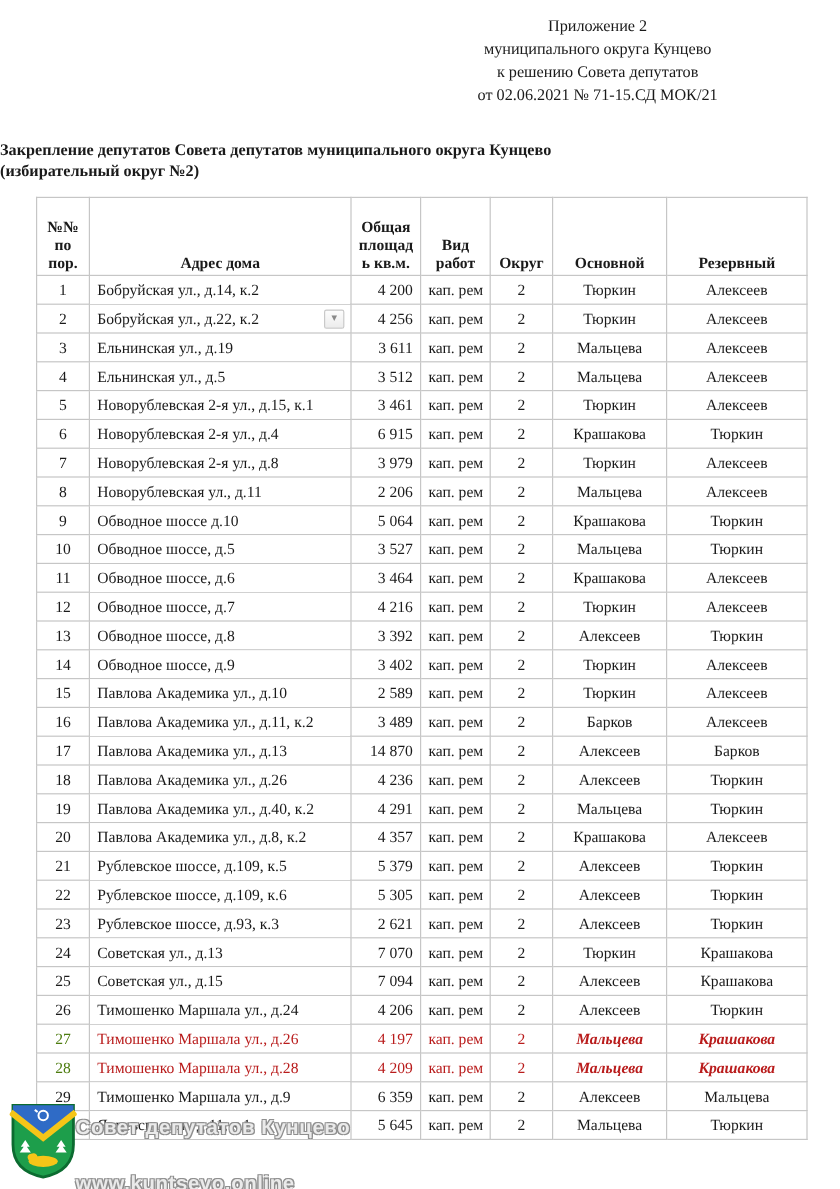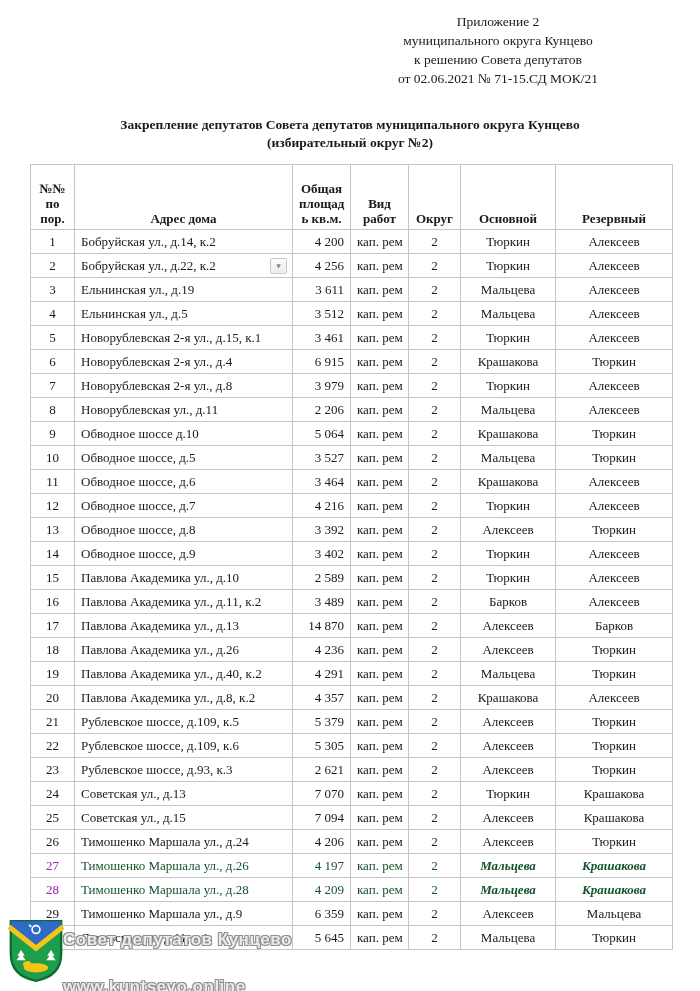--- a/index.html
+++ b/index.html
@@ -7,21 +7,21 @@
     width:700px;height:991px;position:relative;overflow:hidden;
     background:#ffffff;
     font-family:"Liberation Serif","DejaVu Serif",serif;
     color:#1a1a1a;
   }
   .annex{
     margin:12px 34px 0 auto;width:336px;text-align:center;
     font-size:13.5px;line-height:19px;
   }
   .doc-title{
-    margin-top:28px;text-align:center;font-weight:bold;
+    margin-top:28px;text-align:left;font-weight:bold;
     font-size:13.5px;line-height:18px;
   }
   table.dep{
     margin:12px 0 0 30px;border-collapse:collapse;table-layout:fixed;
     width:642px;font-size:13px;
   }
   table.dep td,table.dep th{
     border:1px solid #c6c6c6;padding:0 6px;box-sizing:border-box;
     overflow:hidden;white-space:nowrap;
   }
@@ -30,22 +30,22 @@
     white-space:pre-line;padding-bottom:3px;line-height:15px;font-size:13px;
     background:#fff;
   }
   table.dep td{height:24px;vertical-align:middle;background:#fff;}
   td.c-num{text-align:center;}
   td.c-addr{text-align:left;position:relative;}
   td.c-area{text-align:right;padding-right:8px;}
   td.c-work{text-align:left;}
   td.c-okr{text-align:center;}
   td.c-main,td.c-res{text-align:center;}
-  tr.hl td{color:#14532d;}
-  tr.hl td.c-num{color:#a21caf;}
+  tr.hl td{color:#b91c1c;}
+  tr.hl td.c-num{color:#4d7c0f;}
   tr.hl td.c-main,tr.hl td.c-res{font-weight:bold;font-style:italic;}
   .filter-btn{
     position:absolute;right:5px;top:4px;width:15px;height:14px;
     border:1px solid #c9c9c9;background:linear-gradient(#fdfdfd,#ececec);
     border-radius:2px;font-size:6px;color:#8a8a8a;line-height:14px;
     text-align:center;font-family:"DejaVu Sans",sans-serif;cursor:pointer;
   }
   .footer-mark{position:absolute;left:8px;top:916px;width:420px;z-index:5;}
   .coat{position:absolute;left:0;top:2px;}
   .wm-text{

